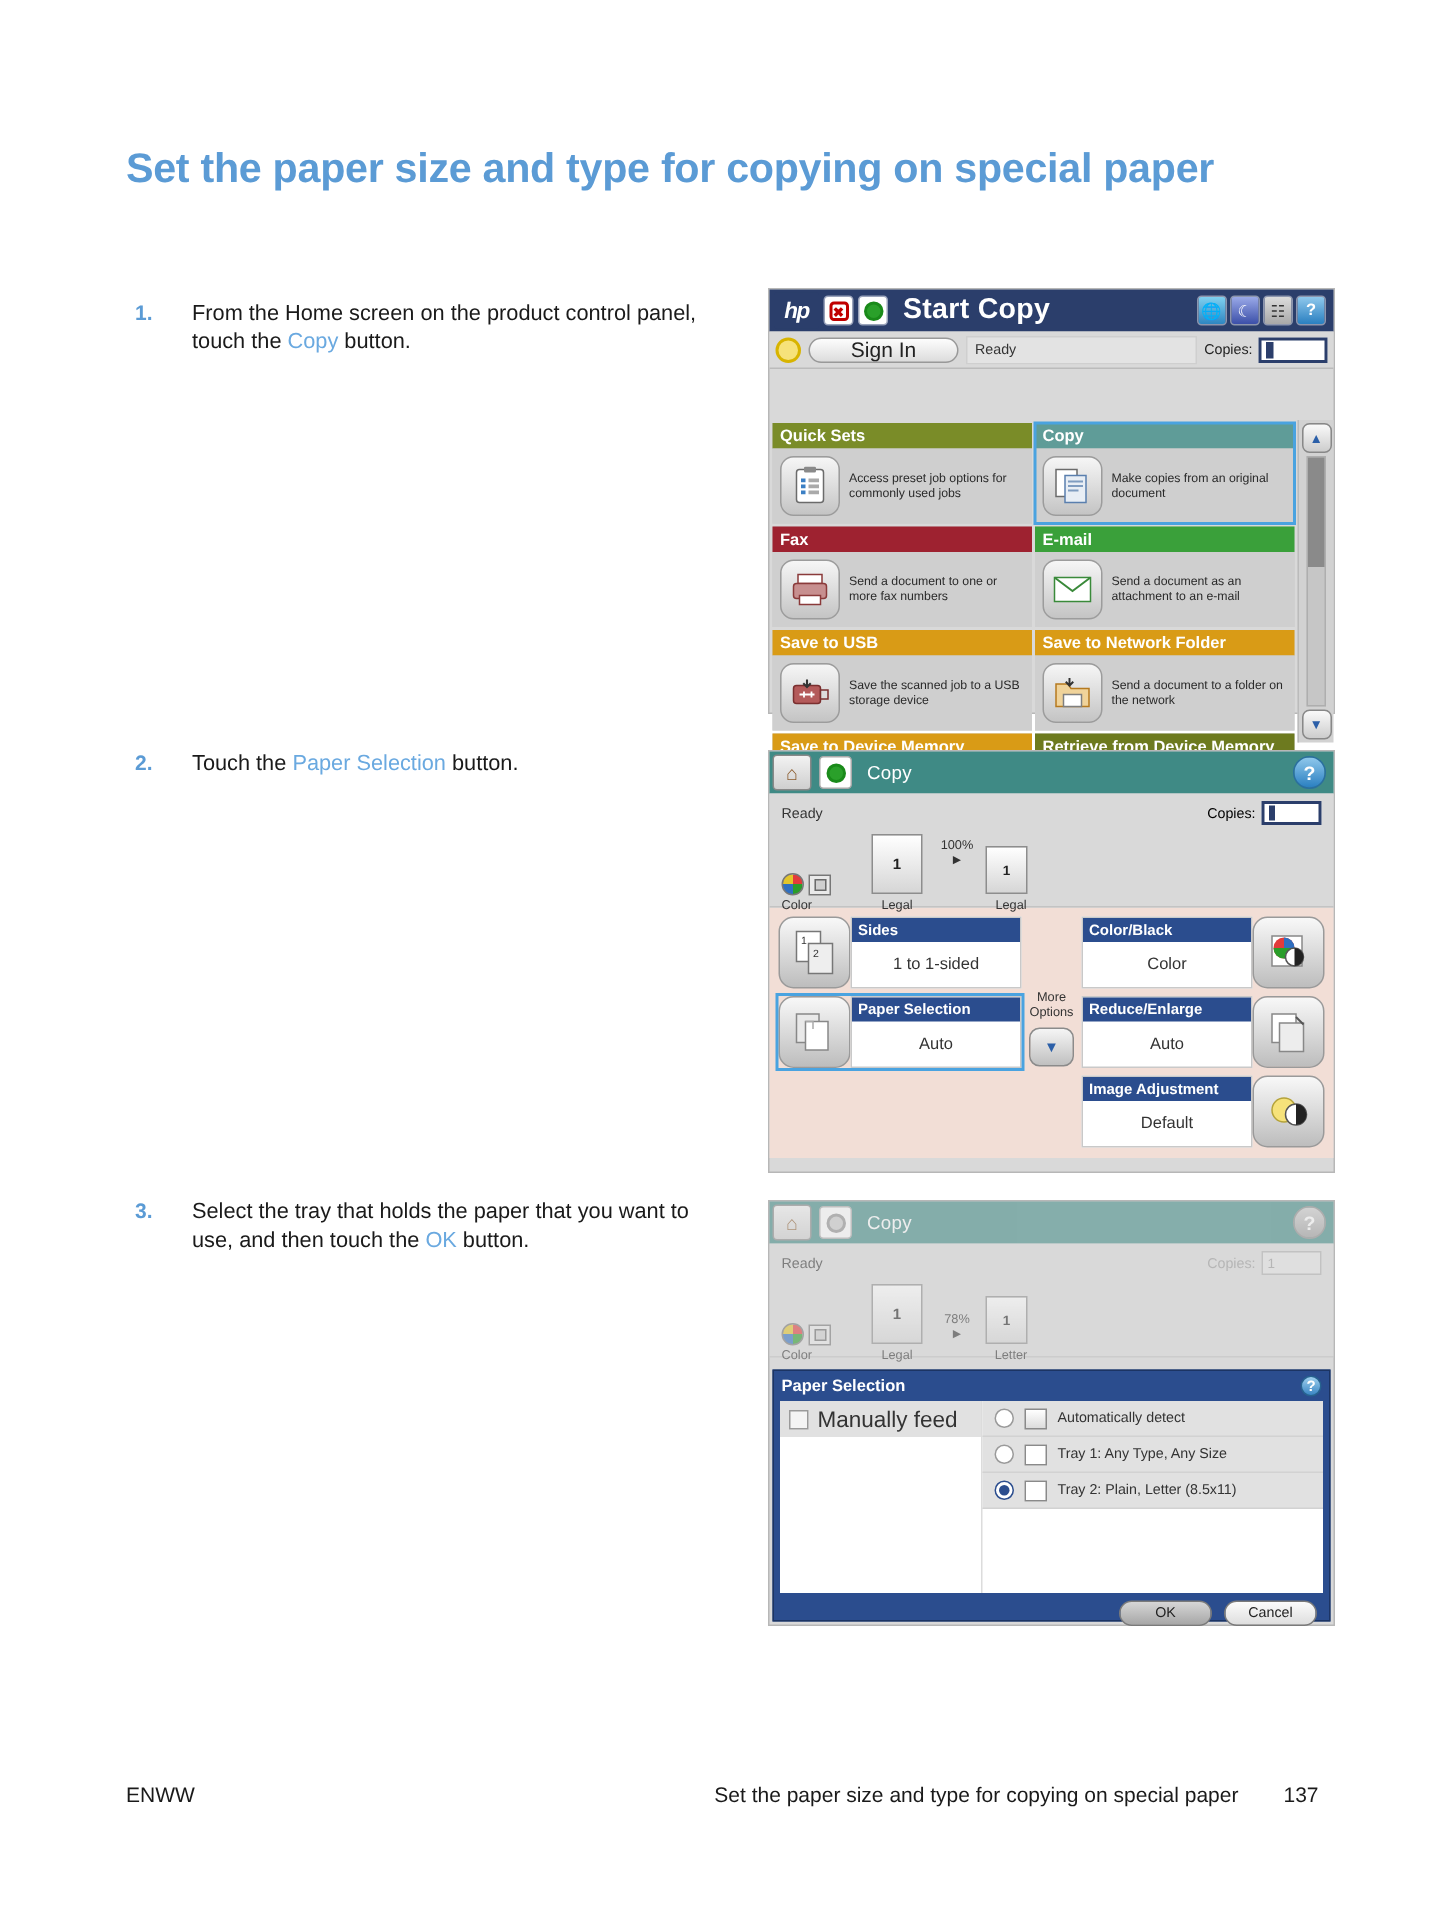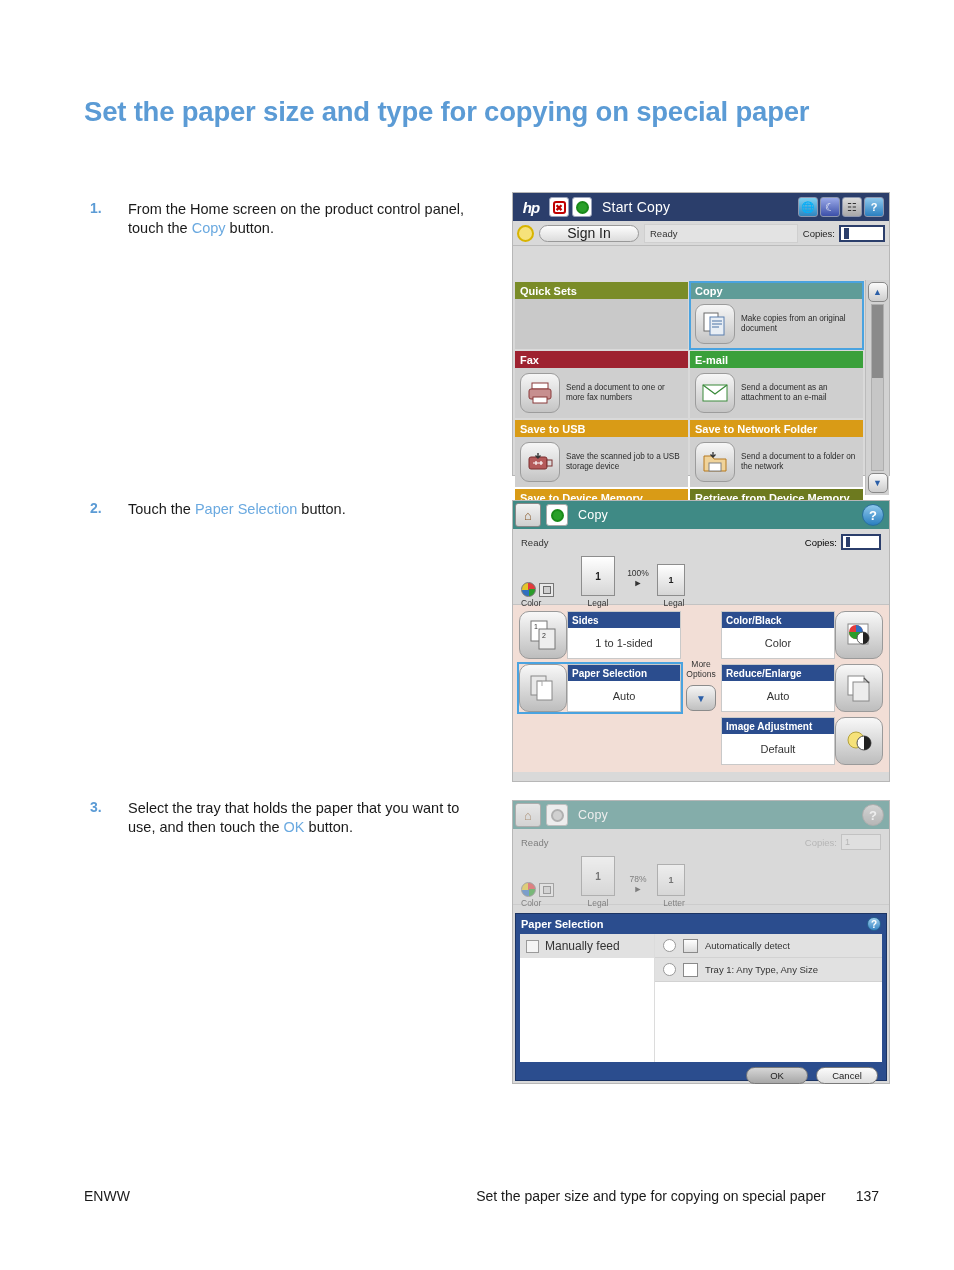--- a/index.html
+++ b/index.html
@@ -63,21 +63,21 @@
     font-size:12px; font-weight:bold; color:#fff;
     border:1px solid #9aa3bb;
   }
   .ico-stop { background:#fff; color:#c00000; }
   .ico-stop i { display:block; width:13px; height:13px; border:2px solid #c00000;
                 border-radius:3px; font-style:normal; font-size:9px; line-height:10px;
                 text-align:center; color:#c00000; font-weight:bold; }
   .ico-start { background:#fff; }
   .ico-start i { display:block; width:13px;height:13px;border:2px solid #1a8a1a;
                  border-radius:50%; background:#2aa02a; }
-  .tbar-title { color:#fff; font-size:14px; font-weight:normal; margin-left:7px; letter-spacing:0.2px; }
+  .tbar-title { color:#fff; font-size:19px; font-weight:bold; margin-left:7px; letter-spacing:0.2px; }
   .tbar-title.small { font-size:12.5px; font-weight:normal; }
   .tb-right { margin-left:auto; display:flex; gap:2px; padding-right:2px; }
   .rb { width:20px;height:20px;border-radius:3px;border:1px solid #8d96ae;
         display:flex;align-items:center;justify-content:center;font-size:11px;color:#fff;}
   .rb.globe{background:linear-gradient(#7fd0f0,#2e86c1);}
   .rb.moon{background:linear-gradient(#9aa9e8,#3b4fa8);}
   .rb.net{background:linear-gradient(#dcdcdc,#a8a8a8);color:#333;}
   .rb.help{background:linear-gradient(#8fc8ec,#2a7fc0);font-weight:bold;}
   .home-btn {
     width:26px;height:24px;background:linear-gradient(#f2f2f2,#cfcfcf);
@@ -224,21 +224,21 @@
          background:#2b4d8e; border:1px solid #1c3463; }
   .dlg-hd { height:20px;display:flex;align-items:center;padding:0 5px;color:#fff;
             font-size:11px;font-weight:bold;}
   .dlg-help { margin-left:auto; width:14px;height:14px;border-radius:50%;
               background:linear-gradient(#9fd0ee,#3a86c4);color:#fff;font-size:10px;
               display:flex;align-items:center;justify-content:center;border:1px solid #27628f;}
   .dlg-body { margin:0 4px; background:#fff; height:128px; display:flex; }
   .manual { width:135px; border-right:1px solid #dcdcdc; padding:0; }
   .manual-row { height:24px;background:#e1e1e1;display:flex;align-items:center;gap:6px;padding-left:6px;}
   .chk { width:13px;height:13px;border:1px solid #9a9a9a;background:#f4f4f4;}
-  .manual-lab { font-size:12px;color:#333;}
+  .manual-lab { font-size:15px;color:#333;}
   .trays { flex:1; padding:0; }
   .tray-row { height:24px;display:flex;align-items:center;gap:7px;padding-left:8px;
               background:#e1e1e1;border-bottom:1px solid #d2d2d2;}
   .tray-row.alt { background:#e1e1e1; }
   .radio { width:13px;height:13px;border-radius:50%;border:1px solid #9a9a9a;background:#fff;
            display:flex;align-items:center;justify-content:center;}
   .radio.on { border-color:#2b4d8e;}
   .radio.on i { width:7px;height:7px;border-radius:50%;background:#2b4d8e;display:block;}
   .tray-ico { width:15px;height:14px;border:1px solid #8a8a8a;background:#fff;}
   .tray-ico.auto { background:linear-gradient(#fff,#dcdcdc); position:relative; }
@@ -312,20 +312,35 @@
         </div>
     </div>
   </div>
 
   <div class="tiles">
     <div class="tilecol">
       <div class="tilegrid">
 
         <div class="tile">
           <div class="tile-hd hd-quick">Quick Sets</div>
+          <div class="tile-bd">
+            <div class="tico">
+              <svg width="24" height="26" viewBox="0 0 24 26">
+                  <rect x="3" y="2" width="18" height="22" rx="2" fill="#fff" stroke="#6b6b6b"></rect>
+                  <rect x="8" y="0" width="8" height="4" rx="1" fill="#8a8a8a"></rect>
+                  <rect x="6" y="8" width="3" height="2.5" fill="#3b7fc4"></rect>
+                  <rect x="11" y="8" width="7" height="2.5" fill="#aaa"></rect>
+                  <rect x="6" y="12" width="3" height="2.5" fill="#3b7fc4"></rect>
+                  <rect x="11" y="12" width="7" height="2.5" fill="#aaa"></rect>
+                  <rect x="6" y="16" width="3" height="2.5" fill="#3b7fc4"></rect>
+                  <rect x="11" y="16" width="7" height="2.5" fill="#aaa"></rect>
+                </svg>
+            </div>
+            <div class="tile-desc">Access preset job options for commonly used jobs</div>
+          </div>
         </div>
 
         <div class="tile sel">
           <div class="tile-hd hd-copy">Copy</div>
           <div class="tile-bd">
             <div class="tico">
               <svg width="26" height="26" viewBox="0 0 26 26">
                   <rect x="2" y="2" width="14" height="18" fill="#fff" stroke="#6b6b6b"></rect>
                   <rect x="8" y="6" width="14" height="18" fill="#e8eef5" stroke="#5a7fae"></rect>
                   <path d="M10 10h10M10 13h10M10 16h7" stroke="#7f9cc0" stroke-width="1.3"></path>
@@ -442,21 +457,21 @@
           <div class="cm-sq">
               <i></i>
             </div>
         </div>
         <div class="cm-label">Color</div>
       </div>
       <div class="pg">
         <div class="pg-box">1</div>
         <div class="pg-lab">Legal</div>
       </div>
-      <div style="display:flex;flex-direction:column;align-items:center;margin:0 2px 20px">
+      <div style="display:flex;flex-direction:column;align-items:center;margin:0 2px 30px">
         <div class="zoomlab">100%</div>
         <div class="arrowmid">►</div>
       </div>
       <div class="pg">
         <div class="pg-box small">1</div>
         <div class="pg-lab">Legal</div>
       </div>
     </div>
   </div>
 
@@ -617,20 +632,27 @@
           <div class="tray-ico auto"></div>
           <div class="tray-lab">Automatically detect</div>
         </div>
 
         <div class="tray-row alt">
           <div class="radio"></div>
           <div class="tray-ico"></div>
           <div class="tray-lab">Tray 1: Any Type, Any Size</div>
         </div>
 
+        <div class="tray-row alt">
+          <div class="radio on">
+              <i></i>
+            </div>
+          <div class="tray-ico"></div>
+          <div class="tray-lab">Tray 2: Plain, Letter (8.5x11)</div>
+        </div>
 
       </div>
     </div>
 
     <div class="dlg-foot">
       <div class="dbtn ok">OK</div>
       <div class="dbtn cancel">Cancel</div>
     </div>
   </div>
 </div>

